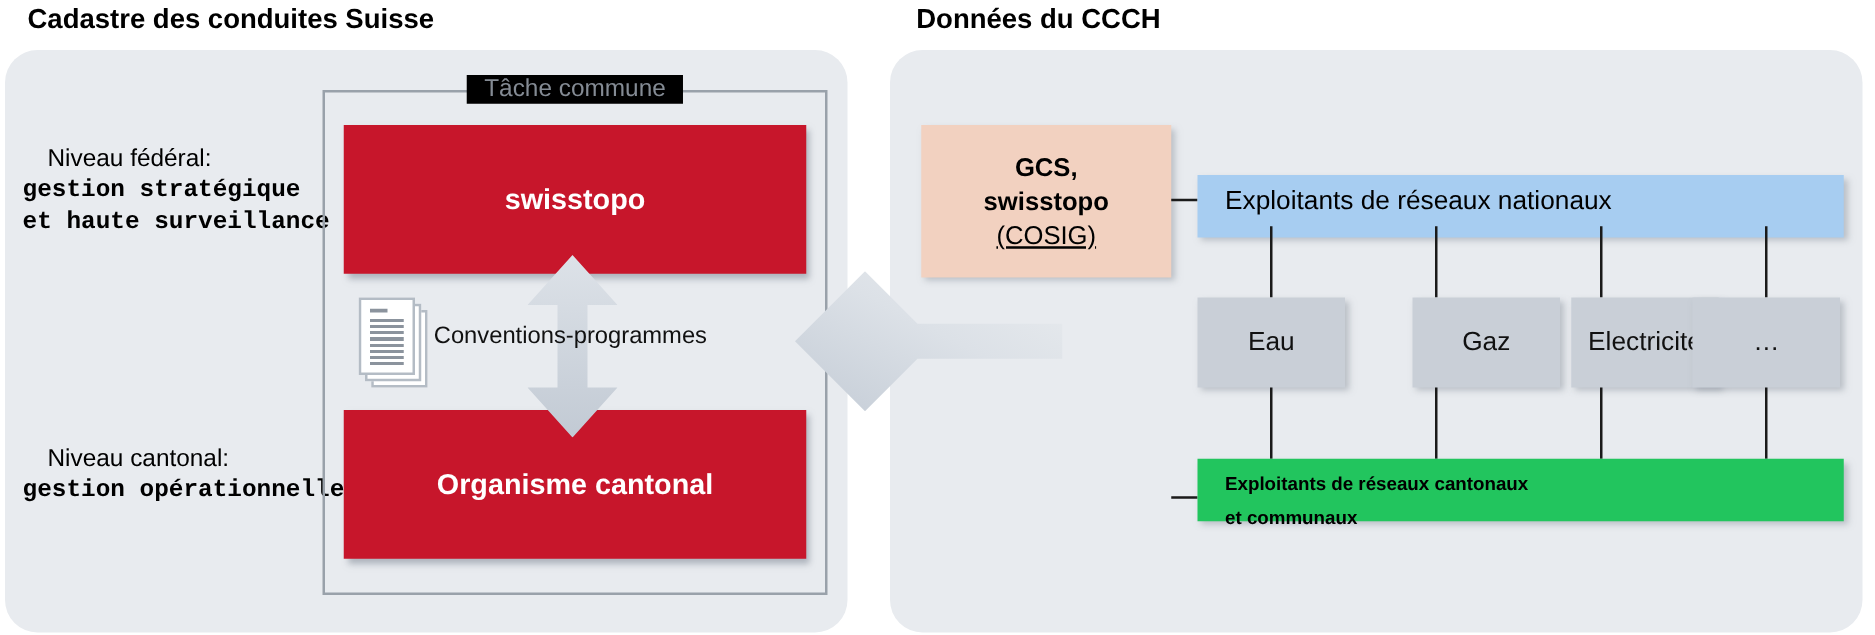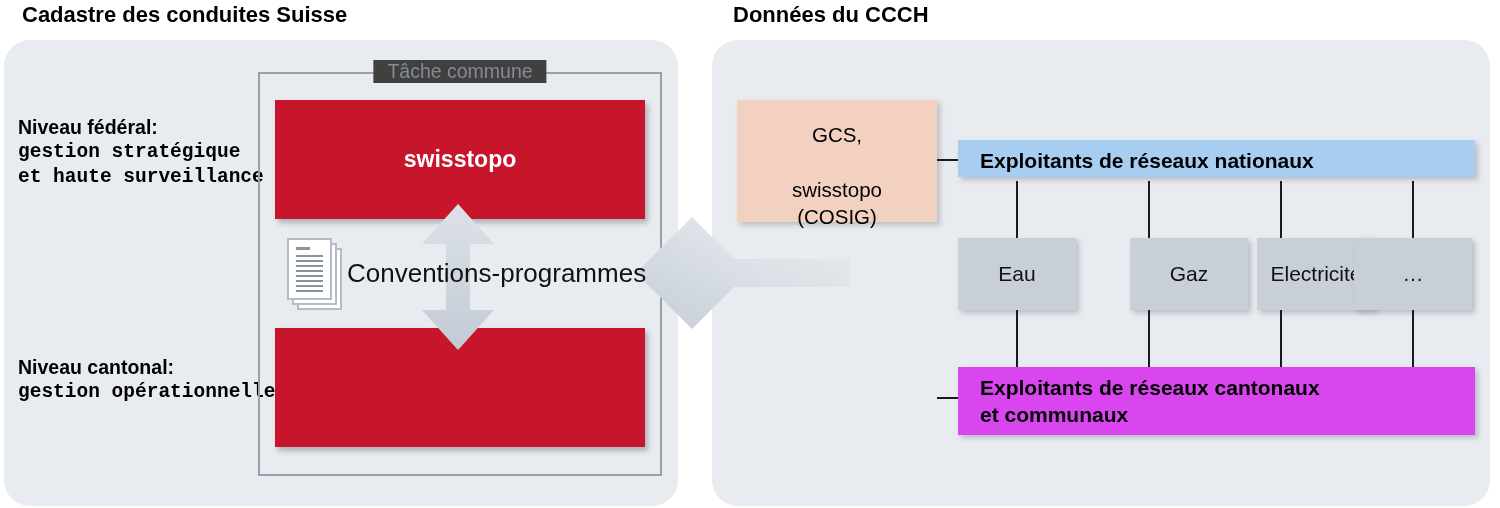--- a/index.html
+++ b/index.html
@@ -7,68 +7,68 @@
   .canvas{position:relative;width:1500px;height:508px;background:#fff;overflow:hidden;padding-left:35px;}
   .title{position:absolute;top:2px;font-size:22px;font-weight:bold;color:#000;letter-spacing:0;}
   .title.left{left:22px;}
   .title.right{left:733px;}
   .panel{position:absolute;top:40px;height:466px;background:#e8ebef;border-radius:26px;}
   .panel.left{left:4px;width:674px;}
   .panel.right{left:712px;width:778px;}
 
   .side-label{position:absolute;left:18px;font-size:19.5px;line-height:25px;color:#000;}
   .side-label .b{font-weight:bold;display:block;font-family:Liberation Mono, monospace;}
-  .side-label .r{font-weight:bold;display:block;}
+  .side-label .r{font-weight:normal;display:block;margin-left:20px;}
   .fed-label{top:115px;}
   .cant-label{top:355px;}
 
   .task-box{position:absolute;left:258px;top:72px;width:400px;height:400px;border:2px solid #99a1aa;}
-  .task-label{position:absolute;left:50%;top:-14px;transform:translateX(-50%);background:#404040;
+  .task-label{position:absolute;left:50%;top:-14px;transform:translateX(-50%);background:#000000;
     padding:0 14px;font-size:19.5px;color:#848b94;white-space:nowrap;}
 
   .red-box{position:absolute;left:275px;width:370px;height:119px;background:#c7162b;
     box-shadow:3px 4px 5px rgba(125,135,147,.55);display:flex;flex-direction:column;
     align-items:center;justify-content:center;color:#fff;font-weight:bold;font-size:23px;line-height:29px;text-align:center;}
   .red-box.top{top:100px;}
   .red-box.bottom{top:328px;}
 
   .v-arrow{position:absolute;left:422px;top:204px;z-index:5;}
   .big-arrow{position:absolute;left:636px;top:217px;z-index:6;}
 
   .doc-icon{position:absolute;left:287px;top:238px;width:56px;height:74px;z-index:7;}
   .doc-icon .page{position:absolute;width:41px;height:58px;background:#fff;border:2px solid #b4bcc5;}
   .doc-icon .p3{left:10px;top:10px;}
   .doc-icon .p2{left:5px;top:5px;}
   .doc-icon .p1{left:0;top:0;}
   .doc-icon .shortline{position:absolute;left:7px;top:7px;width:14px;height:3px;background:#8b939d;}
   .doc-icon .lines{position:absolute;left:7px;top:15px;right:7px;height:37px;
     background:repeating-linear-gradient(to bottom,#8b939d 0 2.5px,transparent 2.5px 5px);}
-  .conventions{position:absolute;left:347px;top:258px;font-size:26px;color:#111;z-index:8;white-space:nowrap;}
+  .conventions{position:absolute;left:347px;top:258px;font-size:19px;color:#111;z-index:8;white-space:nowrap;}
 
   .pink-box{position:absolute;left:737px;width:200px;height:122px;background:#f2d1c0;
     box-shadow:3px 3px 5px rgba(140,148,158,.5);display:flex;flex-direction:column;align-items:center;
     justify-content:center;text-align:center;font-size:20.5px;line-height:27px;color:#000;}
   .pink-box.top{top:100px;}
   .pink-box.bottom{top:329px;}
-  .pink-box .b{font-weight:normal;margin-top:28px;}
-  .pink-box .r{font-weight:normal;}
+  .pink-box .b{font-weight:bold;}
+  .pink-box .r{font-weight:normal;text-decoration:underline;}
 
   .connector-h{position:absolute;width:21px;height:2px;background:#1a1a1a;}
   .conn1{left:937px;top:159px;}
   .conn2{left:937px;top:397px;}
   .connector-v{position:absolute;width:2px;background:#1a1a1a;}
   .row1{top:181px;height:57px;}
   .row2{top:310px;height:57px;}
   .cx1{left:1016px;} .cx2{left:1148px;} .cx3{left:1280px;} .cx4{left:1412px;}
 
-  .blue-box{position:absolute;left:958px;top:140px;width:517px;height:37px;background:#a7cdf1;
-    box-shadow:3px 3px 5px rgba(140,148,158,.5);font-weight:bold;font-size:21px;line-height:41px;
+  .blue-box{position:absolute;left:958px;top:140px;width:517px;height:50px;background:#a7cdf1;
+    box-shadow:3px 3px 5px rgba(140,148,158,.5);font-weight:normal;font-size:21px;line-height:41px;
     padding-left:22px;box-sizing:border-box;color:#000;}
-  .yellow-box{position:absolute;left:958px;top:367px;width:517px;height:68px;background:#d946ef;
-    box-shadow:3px 3px 5px rgba(140,148,158,.5);font-weight:bold;font-size:21px;line-height:27px;
+  .yellow-box{position:absolute;left:958px;top:367px;width:517px;height:50px;background:#22c55e;
+    box-shadow:3px 3px 5px rgba(140,148,158,.5);font-weight:bold;font-size:15px;line-height:27px;
     padding:7px 0 0 22px;box-sizing:border-box;color:#000;}
   .yellow-box span{display:block;}
 
   .gray-box{position:absolute;top:238px;width:118px;height:72px;background:#c9cfd7;
     box-shadow:3px 3px 5px rgba(140,148,158,.5);display:flex;align-items:center;justify-content:center;
     font-size:21px;color:#111;}
   .g1{left:958px;} .g2{left:1090px;margin-left:40px;} .g3{left:1222px;margin-left:35px;} .g4{left:1354px;}
 </style>
 </head>
 <body>
@@ -93,20 +93,21 @@
 
   <div class="task-box">
     <div class="task-label">Tâche commune</div>
   </div>
 
   <div class="red-box top">
     <span>swisstopo</span>
   </div>
 
   <div class="red-box bottom">
+    <span>Organisme cantonal</span>
   </div>
 
   <svg class="v-arrow" width="72" height="146" viewBox="0 0 72 146">
     <defs>
       <linearGradient id="vgrad" x1="0" y1="0" x2="0" y2="1">
         <stop offset="0" stop-color="#dde2e8"></stop>
         <stop offset="1" stop-color="#c2cad4"></stop>
       </linearGradient>
     </defs>
     <polygon points="36,0 72,40 48,40 48,106 72,106 36,146 0,106 24,106 24,40 0,40" fill="url(#vgrad)"></polygon>

